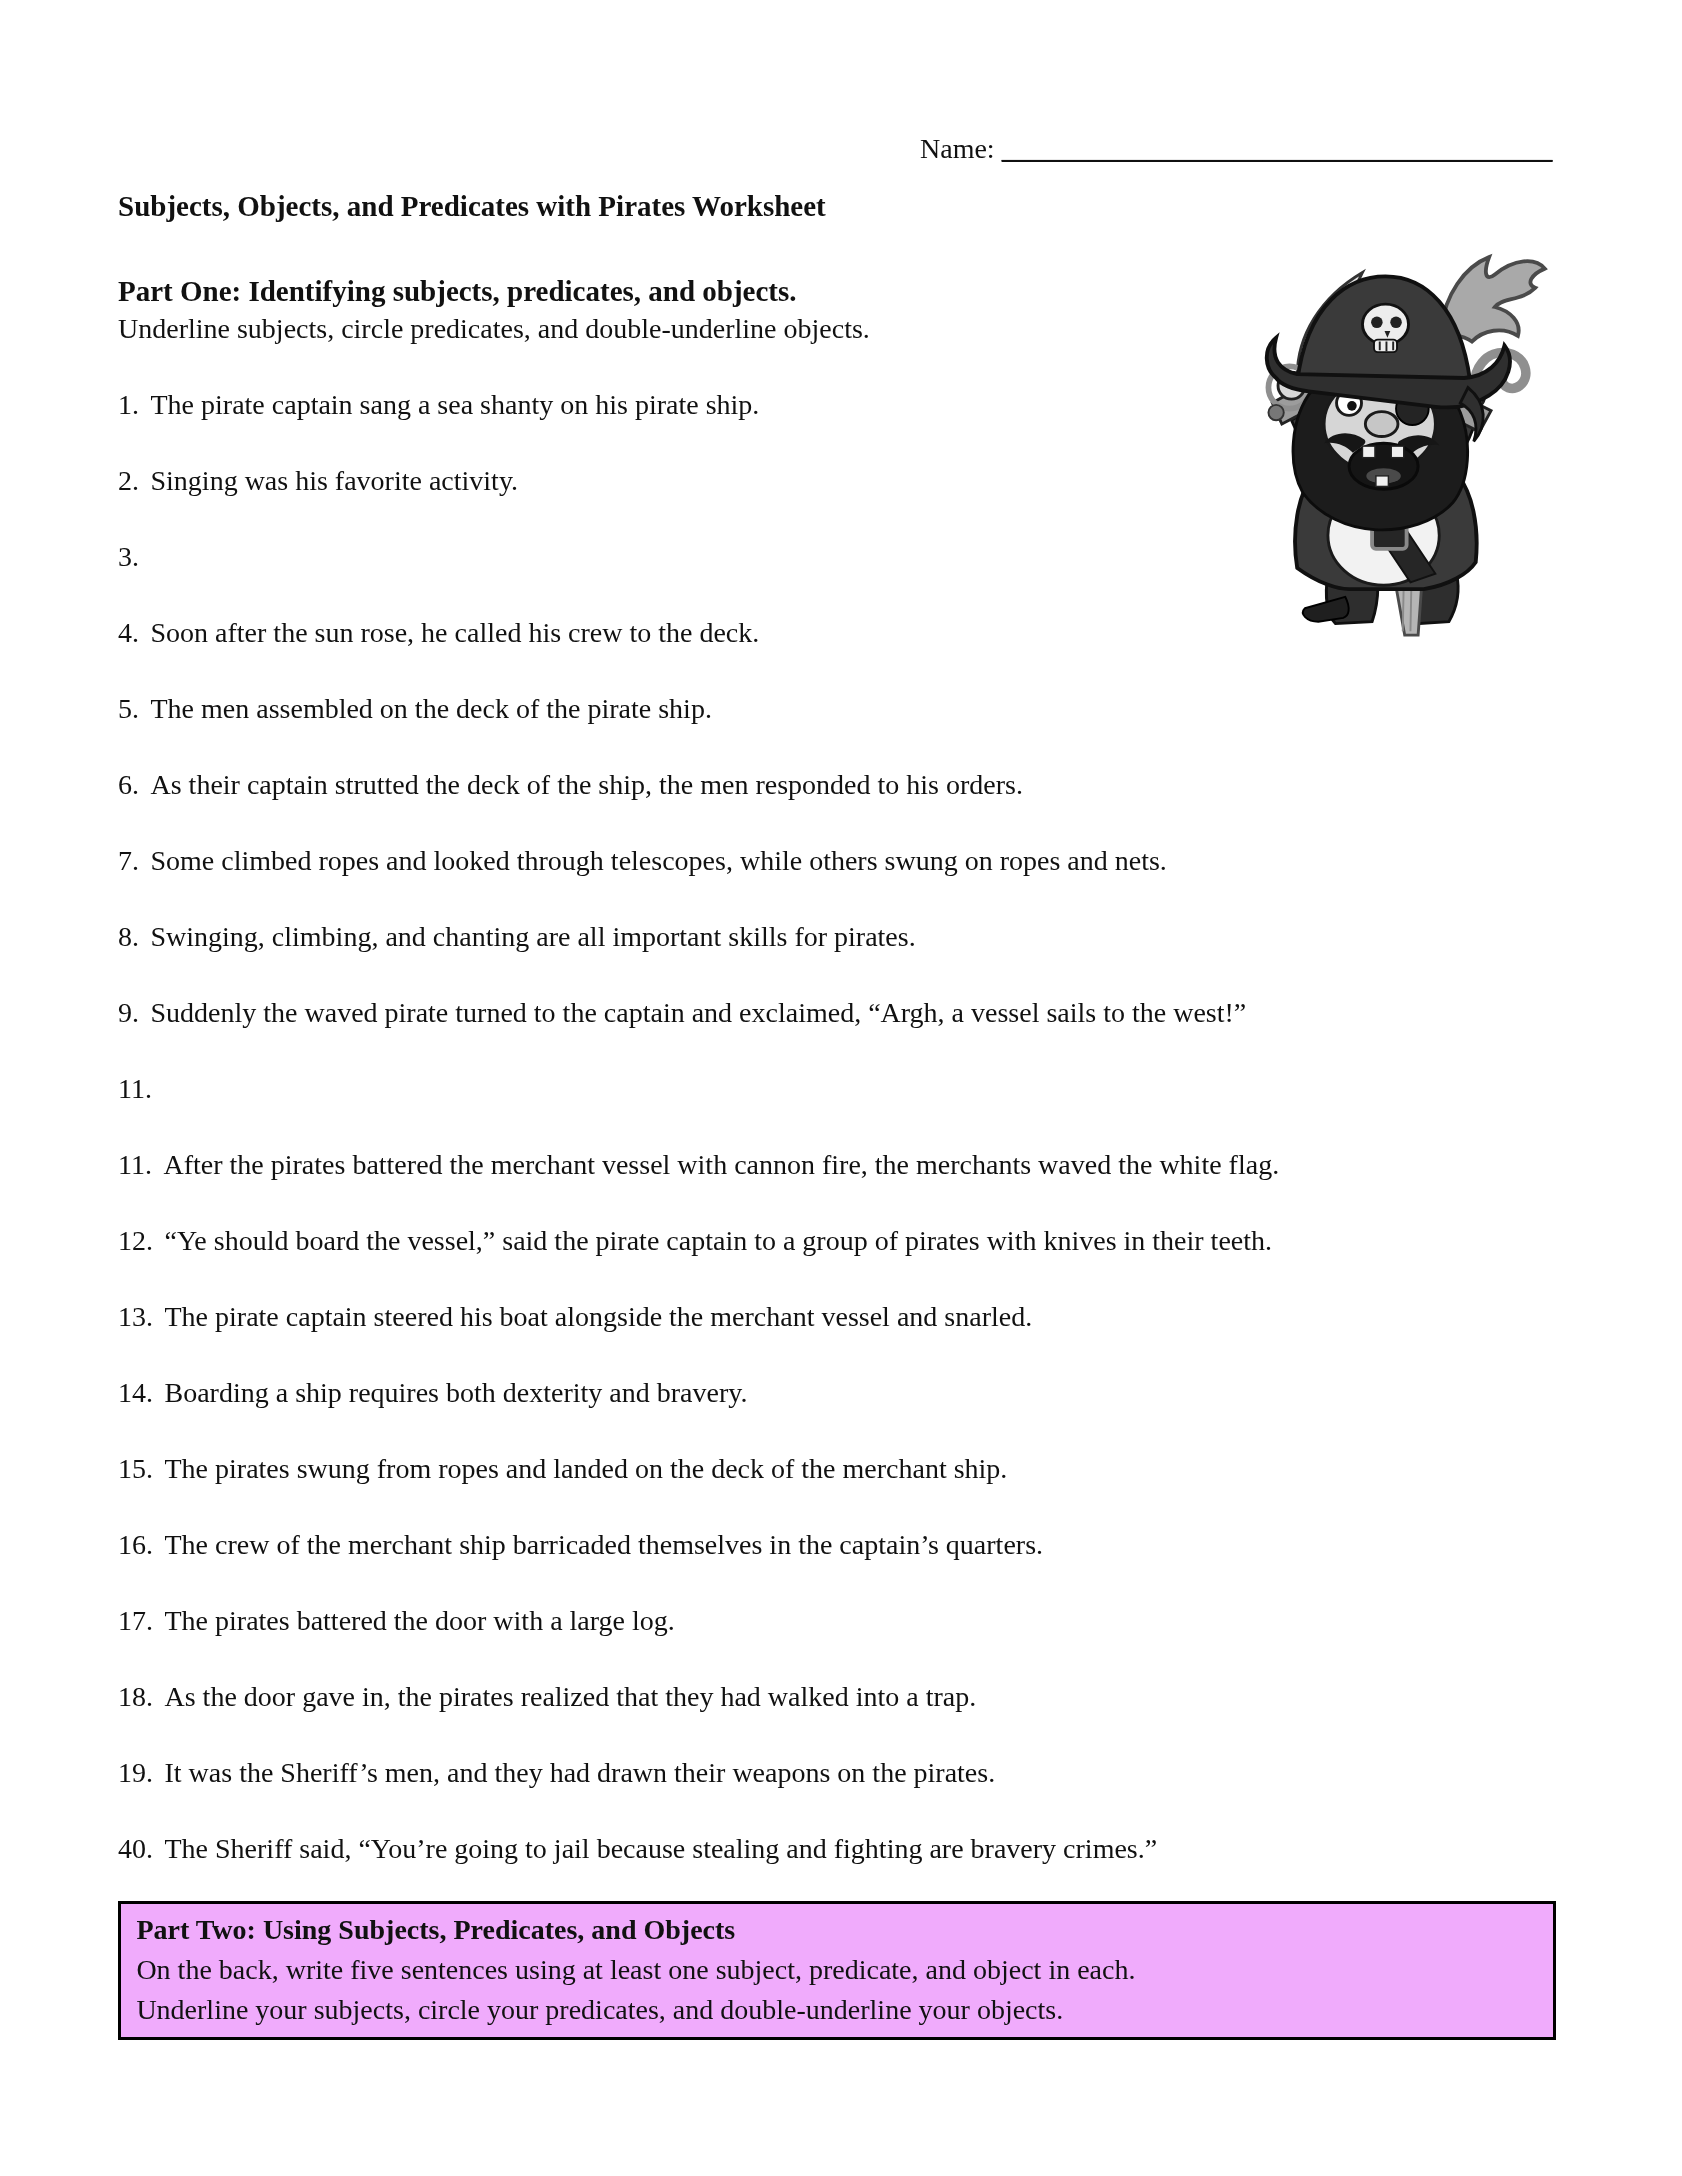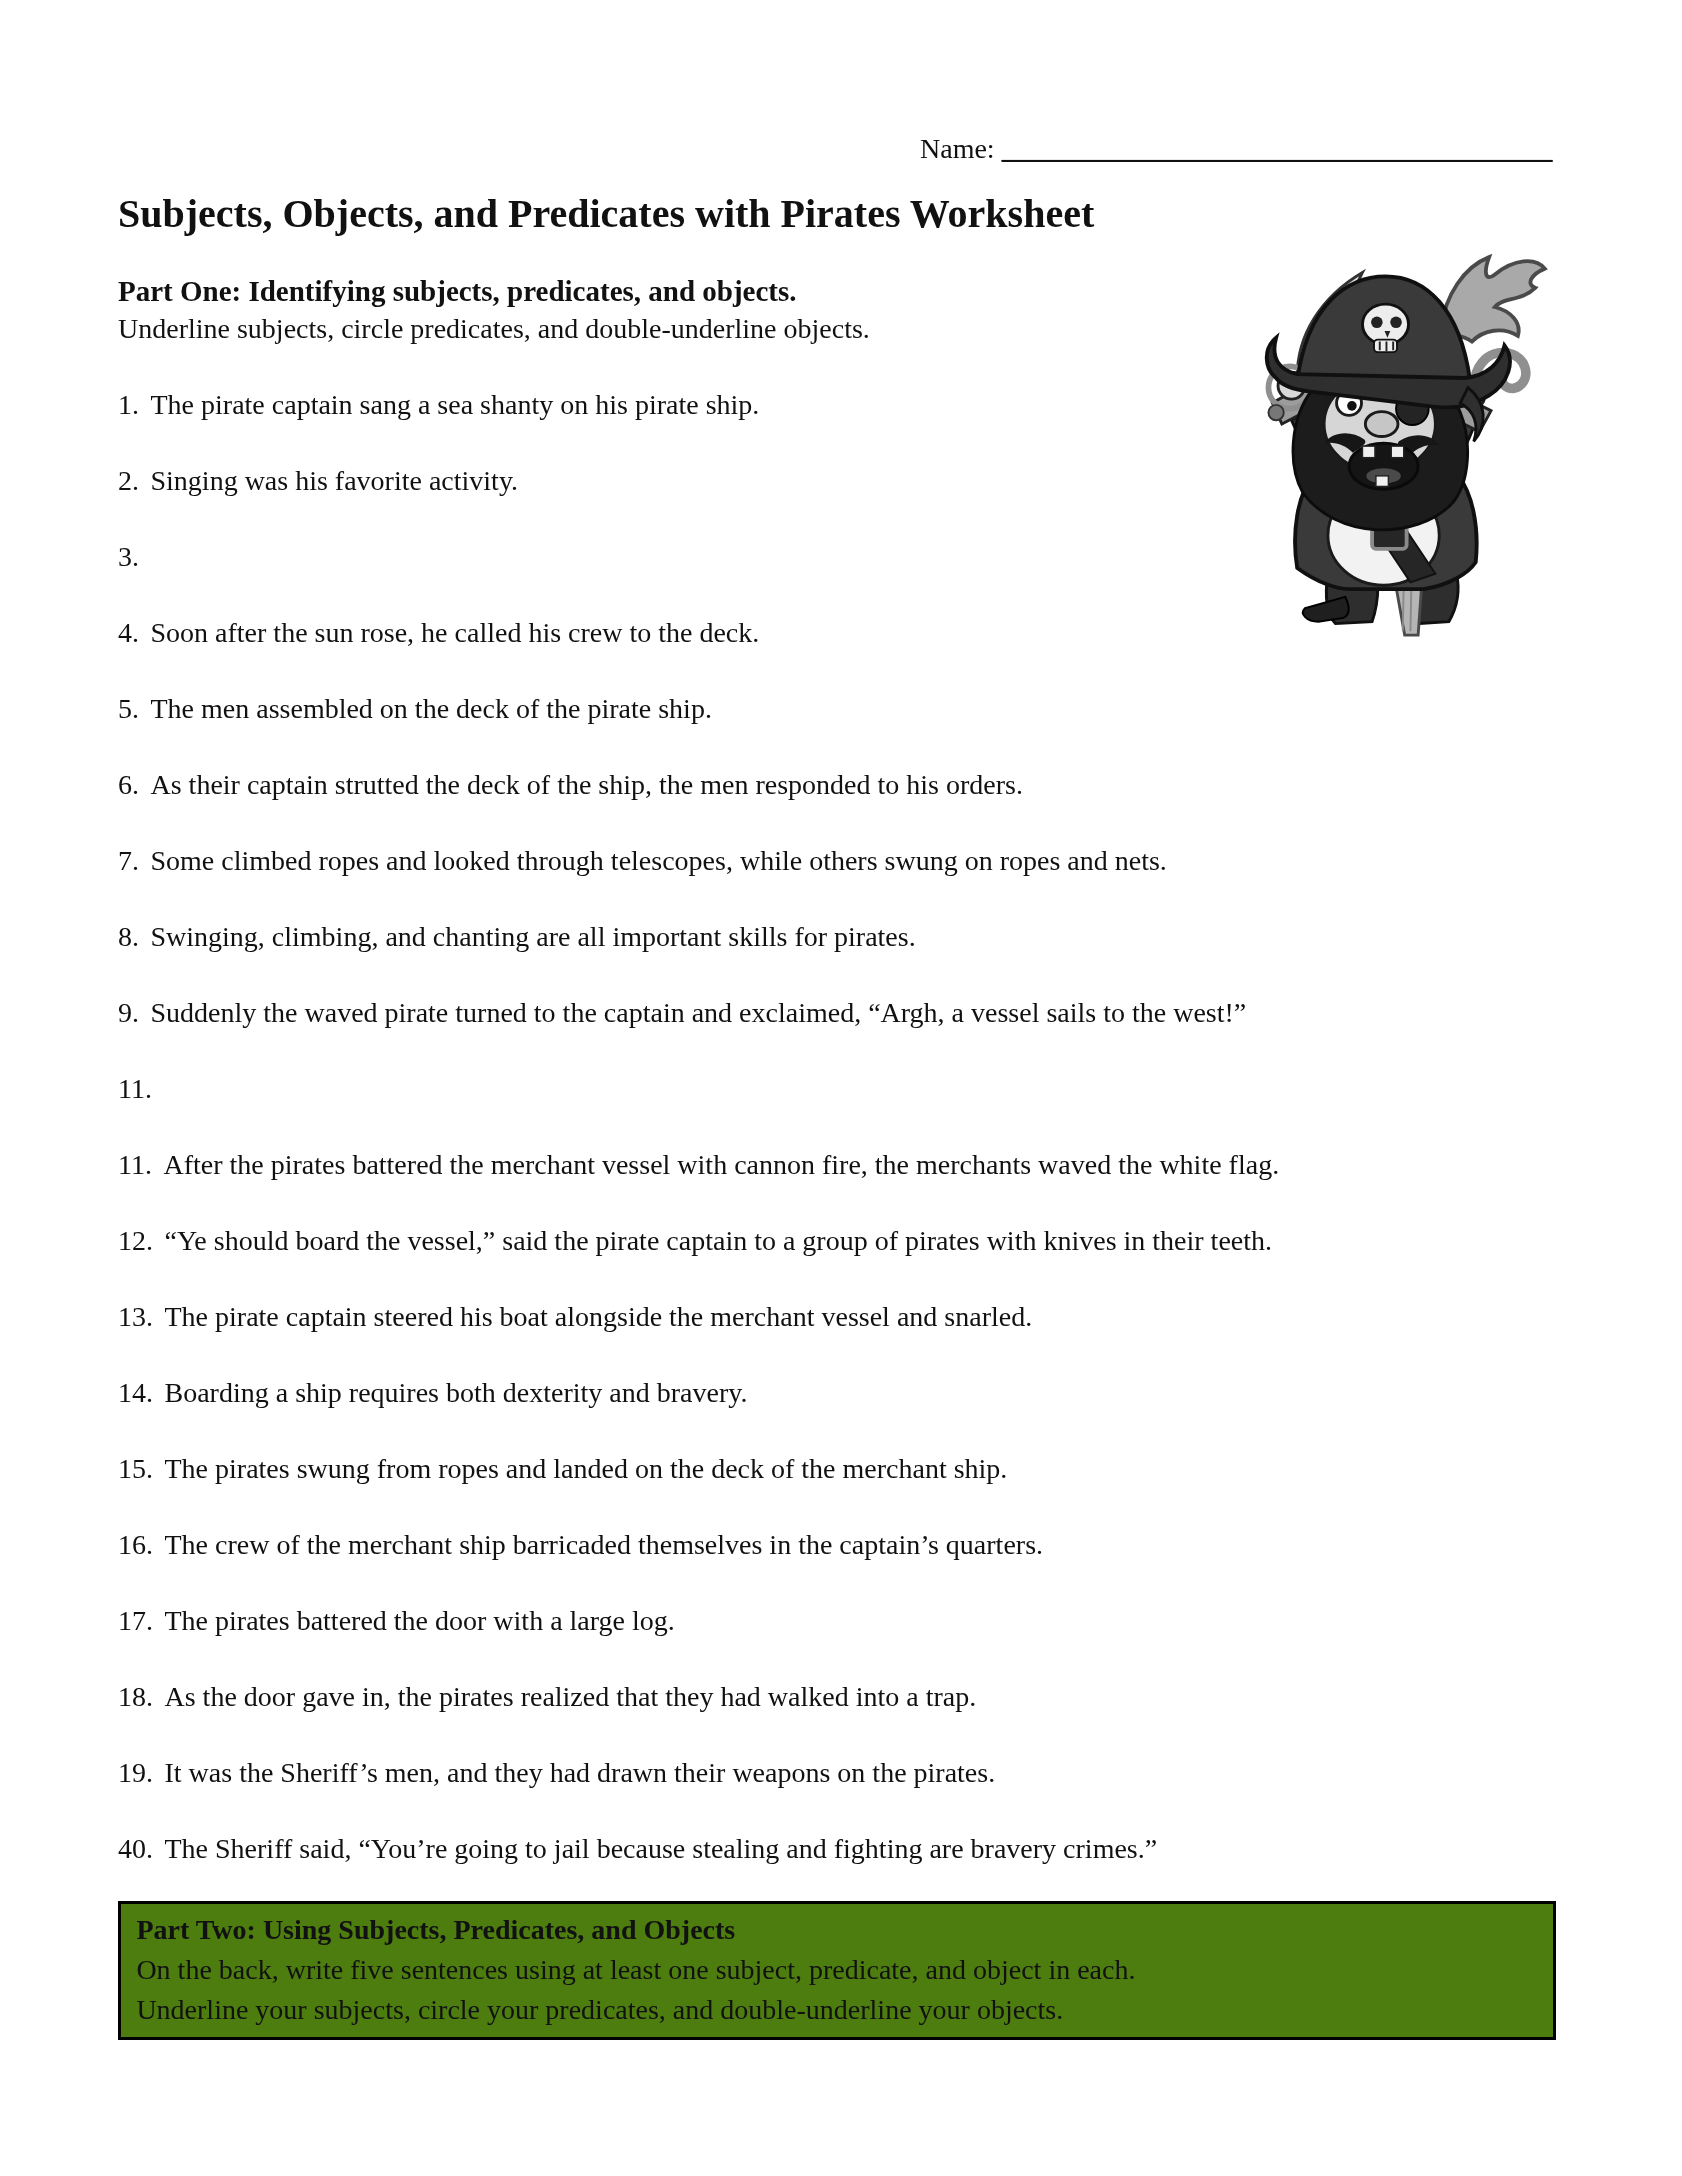--- a/index.html
+++ b/index.html
@@ -7,39 +7,39 @@
     width: 1682px; height: 2177px;
     background: #ffffff;
     font-family: "Liberation Serif", serif;
     color: #111;
     position: relative;
     overflow: hidden;
   }
   .abs { position: absolute; }
   .name-row { left: 920px; top: 133px; font-size: 28px; white-space: nowrap; }
   .name-line { letter-spacing: 0.5px; text-decoration: underline; }
-  .title { left: 118px; top: 190px; font-size: 40px; font-weight: bold; }
+  .title { left: 118px; top: 190px; font-size: 29px; font-weight: bold; }
   .p1-head { left: 118px; top: 275px; font-size: 29px; font-weight: bold; }
   .p1-inst { left: 118px; top: 313px; font-size: 28px; }
   .sentence-list {
     left: 118px; top: 387px; width: 1431px;
     list-style: none; margin: 0; padding: 0;
   }
   .sentence-list li {
     display: flex; align-items: baseline;
     font-size: 28px; line-height: 36px;
     margin-bottom: 40px; white-space: nowrap;
   }
   .sentence-list .num { margin-right: 11.5px; }
   .pirate { left: 1184px; top: 236px; }
   .part-two-box {
     left: 118px; top: 1901px; width: 1401px;
     border: 3.8px solid #000;
     padding: 5.8px 15.4px 7.7px 15.4px;
-    font-size: 28px; background: #4d7c0f;
+    font-size: 28px; background: #f0abfc;
   }
   .part-two-box .h { font-weight: bold; line-height: 40px; }
   .part-two-box .l { line-height: 40px; }
 </style>
 </head>
 <body>
 
 <div class="abs name-row">
   <span>Name:</span>
   <span class="name-line">______________________________________</span>

